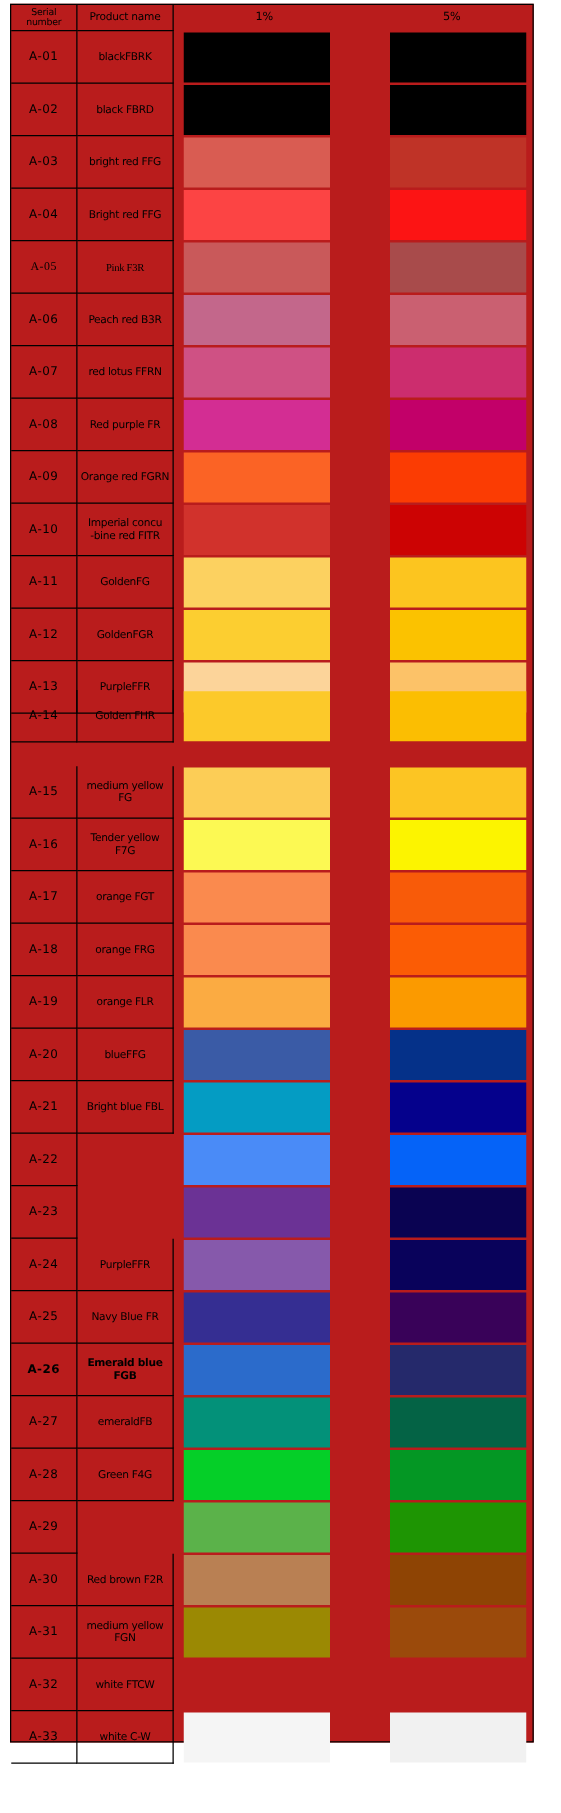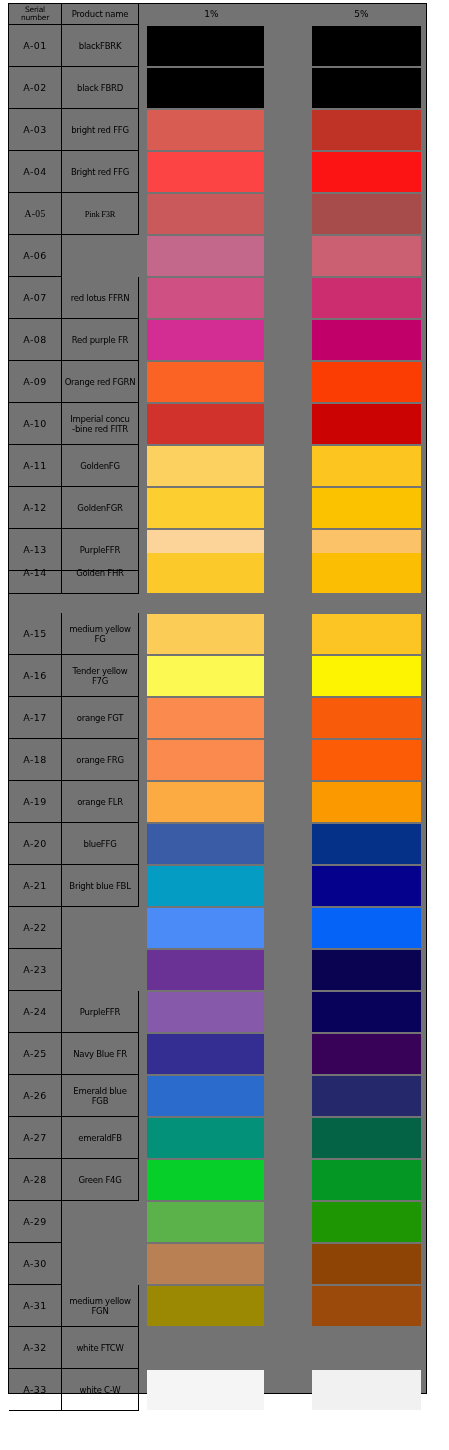--- a/index.html
+++ b/index.html
@@ -23,21 +23,21 @@
   }
   
   #table-frame {
     position: absolute;
     left: 8px;
     top: 3px;
     width: 419px;
     height: 1391px;
     border: 1px solid #000000;
     box-sizing: border-box;
-    background: #737373;
+    background: #b91c1c;
   }
   .grid {
     position: absolute;
     left: 0; top: 0;
     width: 100%;
     height: 100%;
   }
   
   .hdr-row {
     position: absolute;
@@ -190,20 +190,23 @@
           <div class="row" style="top: 189px; font-family: Liberation Serif, serif;">
             <div class="c-serial">A-05</div>
             <div class="c-product">
               <span style="white-space: pre-line;">Pink F3R</span>
             </div>
             <div class="sw sw-1" style="background: rgb(201, 89, 90);"></div>
             <div class="sw sw-5" style="background: rgb(168, 75, 75);"></div>
           </div>
           <div class="row" style="top: 231px;">
             <div class="c-serial">A-06</div>
+            <div class="c-product">
+              <span style="white-space: pre-line;">Peach red B3R</span>
+            </div>
             <div class="sw sw-1" style="background: rgb(195, 103, 139);"></div>
             <div class="sw sw-5" style="background: rgb(202, 96, 113);"></div>
           </div>
           <div class="row" style="top: 273px;">
             <div class="c-serial">A-07</div>
             <div class="c-product">
               <span style="white-space: pre-line;">red lotus FFRN</span>
             </div>
             <div class="sw sw-1" style="background: rgb(207, 81, 132);"></div>
             <div class="sw sw-5" style="background: rgb(204, 45, 110);"></div>
@@ -342,21 +345,21 @@
             <div class="sw sw-5" style="background: rgb(9, 2, 91);"></div>
           </div>
           <div class="row" style="top: 1029px;">
             <div class="c-serial">A-25</div>
             <div class="c-product">
               <span style="white-space: pre-line;">Navy Blue FR</span>
             </div>
             <div class="sw sw-1" style="background: rgb(53, 46, 146);"></div>
             <div class="sw sw-5" style="background: rgb(57, 2, 89);"></div>
           </div>
-          <div class="row" style="top: 1071px;">
+          <div class="row" style="top: 1071px; font-weight: bold;">
             <div class="c-serial">A-26</div>
             <div class="c-product">
               <span style="white-space: pre-line;">Emerald blue
 FGB</span>
             </div>
             <div class="sw sw-1" style="background: rgb(43, 107, 203);"></div>
             <div class="sw sw-5" style="background: rgb(37, 41, 107);"></div>
           </div>
           <div class="row" style="top: 1113px;">
             <div class="c-serial">A-27</div>
@@ -374,20 +377,23 @@
             <div class="sw sw-1" style="background: rgb(5, 207, 40);"></div>
             <div class="sw sw-5" style="background: rgb(4, 151, 36);"></div>
           </div>
           <div class="row" style="top: 1197px;">
             <div class="c-serial">A-29</div>
             <div class="sw sw-1" style="background: rgb(91, 178, 74);"></div>
             <div class="sw sw-5" style="background: rgb(30, 149, 3);"></div>
           </div>
           <div class="row" style="top: 1239px;">
             <div class="c-serial">A-30</div>
+            <div class="c-product">
+              <span style="white-space: pre-line;">Red brown F2R</span>
+            </div>
             <div class="sw sw-1" style="background: rgb(185, 128, 83);"></div>
             <div class="sw sw-5" style="background: rgb(142, 68, 4);"></div>
           </div>
           <div class="row" style="top: 1281px;">
             <div class="c-serial">A-31</div>
             <div class="c-product">
               <span style="white-space: pre-line;">medium yellow
 FGN</span>
             </div>
             <div class="sw sw-1" style="background: rgb(155, 137, 3);"></div>

